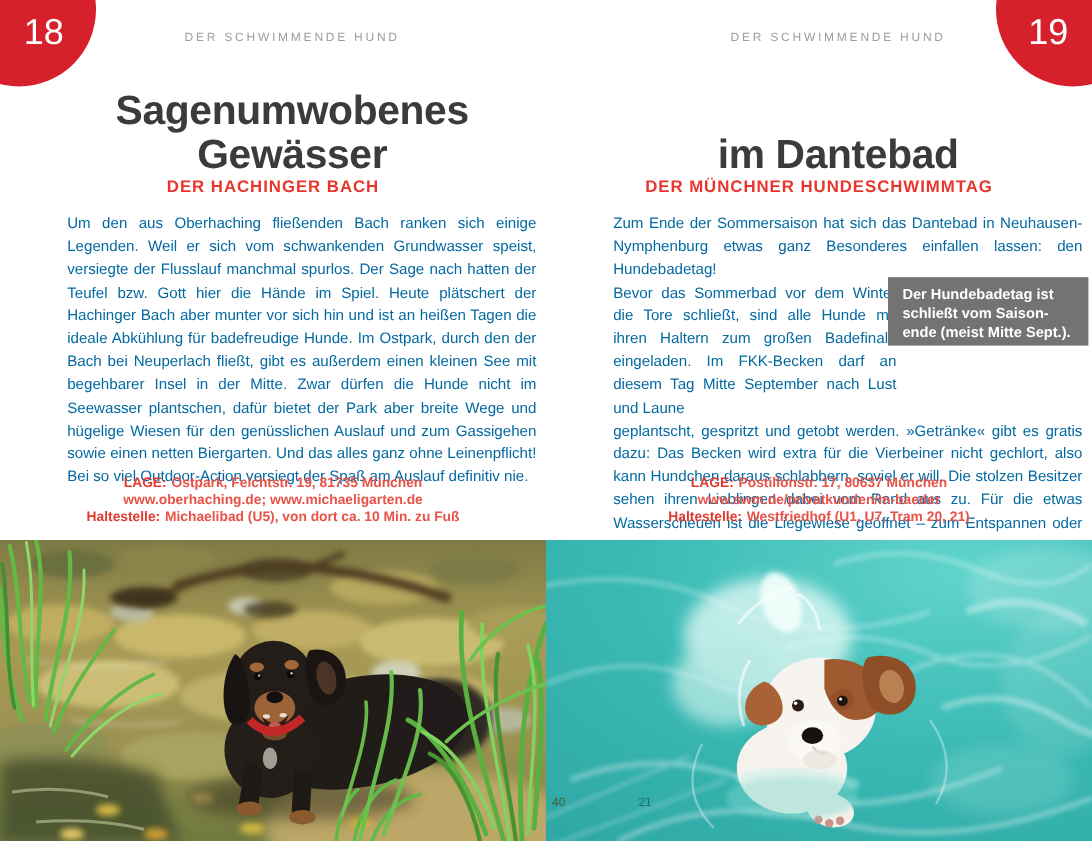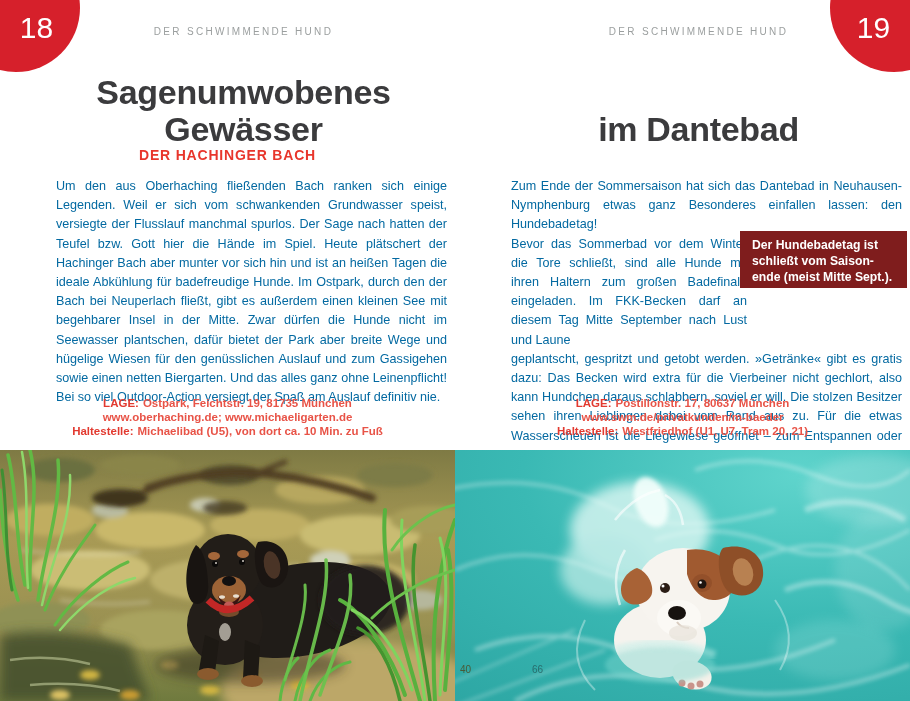--- a/index.html
+++ b/index.html
@@ -35,21 +35,21 @@
   }
   .body-text{
     position:absolute;top:177px;left:56px;width:391px;
     font-size:12.6px;line-height:19.2px;text-align:justify;color:#0369a1;
   }
   .body-part{text-align:justify;}
   .rb-narrow{width:236px;}
 
   .infobox{
     position:absolute;left:285px;top:231px;width:167px;height:57px;
-    background:#7f1d1d;color:#ffffff;font-weight:700;
+    background:#737373;color:#ffffff;font-weight:700;
     font-size:12.2px;line-height:16px;
     padding:6px 6px 0 12px;box-sizing:border-box;
   }
   .infobox-line{white-space:nowrap;}
 
   .lage{
     position:absolute;top:396px;left:0;width:100%;text-align:center;
     color:#e85347;font-weight:700;font-size:11.5px;line-height:14px;
   }
   .lage-label{margin-right:4px;color:#e23a30;}
@@ -75,20 +75,21 @@
   <div class="lage">
     <div class="lage-line"><span class="lage-label">LAGE:</span><span>Ostpark, Feichtstr. 19, 81735 München</span></div>
     <div class="lage-line">www.oberhaching.de; www.michaeligarten.de</div>
     <div class="lage-line"><span class="lage-label">Haltestelle:</span><span>Michaelibad (U5), von dort ca. 10 Min. zu Fuß</span></div>
   </div>
 </div>
 
 <div class="page page-right">
   <div class="running-head">DER SCHWIMMENDE HUND</div>
   <h1 class="title"><br><span>im Dantebad</span></h1>
+  <h2 class="subtitle">DER MÜNCHNER HUNDESCHWIMMTAG</h2>
   <div class="body-text">
     <div class="body-part">Zum Ende der Sommersaison hat sich das Dantebad in Neuhausen-Nymphenburg etwas ganz Besonderes einfallen lassen: den Hundebadetag!</div>
     <div class="body-part rb-narrow">Bevor das Sommerbad vor dem Winter die Tore schließt, sind alle Hunde mit ihren Haltern zum großen Badefinale eingeladen. Im FKK-Becken darf an diesem Tag Mitte September nach Lust und Laune</div>
     <div class="body-part">geplantscht, gespritzt und getobt werden. »Getränke« gibt es gratis dazu: Das Becken wird extra für die Vierbeiner nicht gechlort, also kann Hundchen daraus schlabbern, soviel er will. Die stolzen Besitzer sehen ihren Lieblingen dabei vom Rand aus zu. Für die etwas Wasserscheuen ist die Liegewiese geöffnet – zum Entspannen oder Herumsausen.</div>
   </div>
   <div class="infobox">
     <div class="infobox-line">Der Hundebadetag ist</div>
     <div class="infobox-line">schließt vom Saison-</div>
     <div class="infobox-line">ende (meist Mitte Sept.).</div>
   </div>
@@ -304,13 +305,13 @@
         <g stroke="#ffffff" fill="none" opacity="0.35" stroke-width="2">
           <path d="M130,170 q-20,40 10,70"></path>
             <path d="M320,150 q25,35 5,70"></path>
         </g>
       </g>
     </svg>
   </div>
 </div>
 
 <span class="folio folio-left">40</span>
-<span class="folio folio-right">66</span>
+<span class="folio folio-right">21</span>
 
 </body></html>

